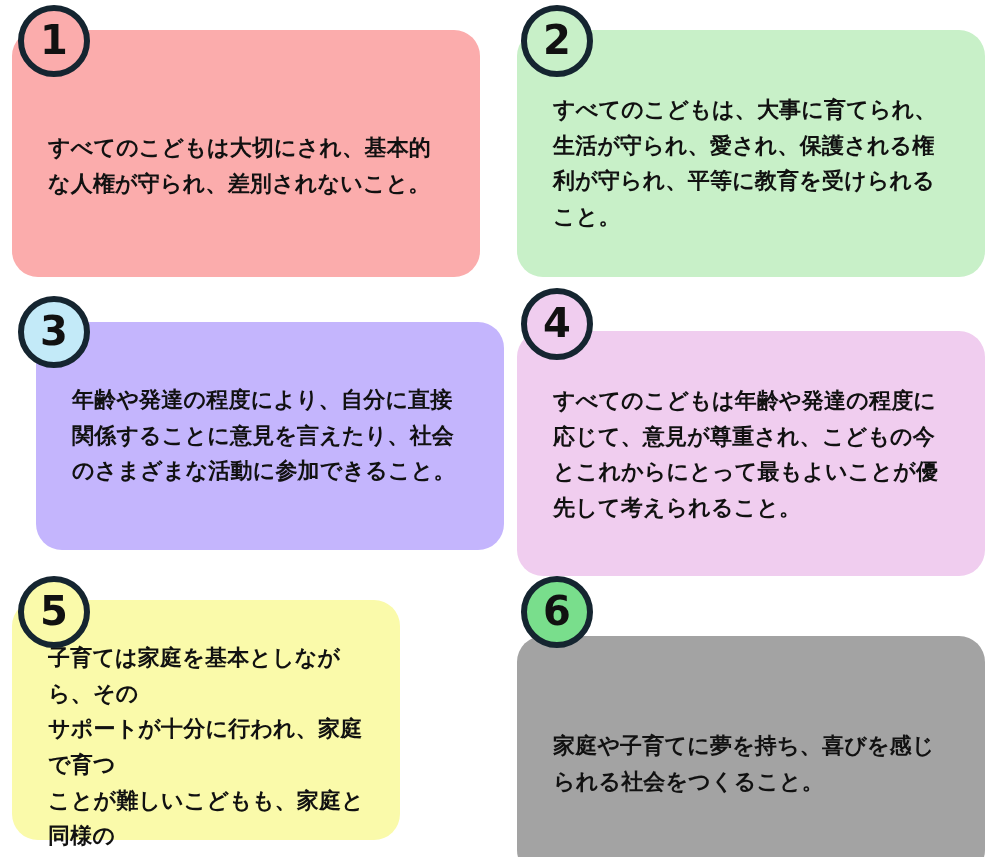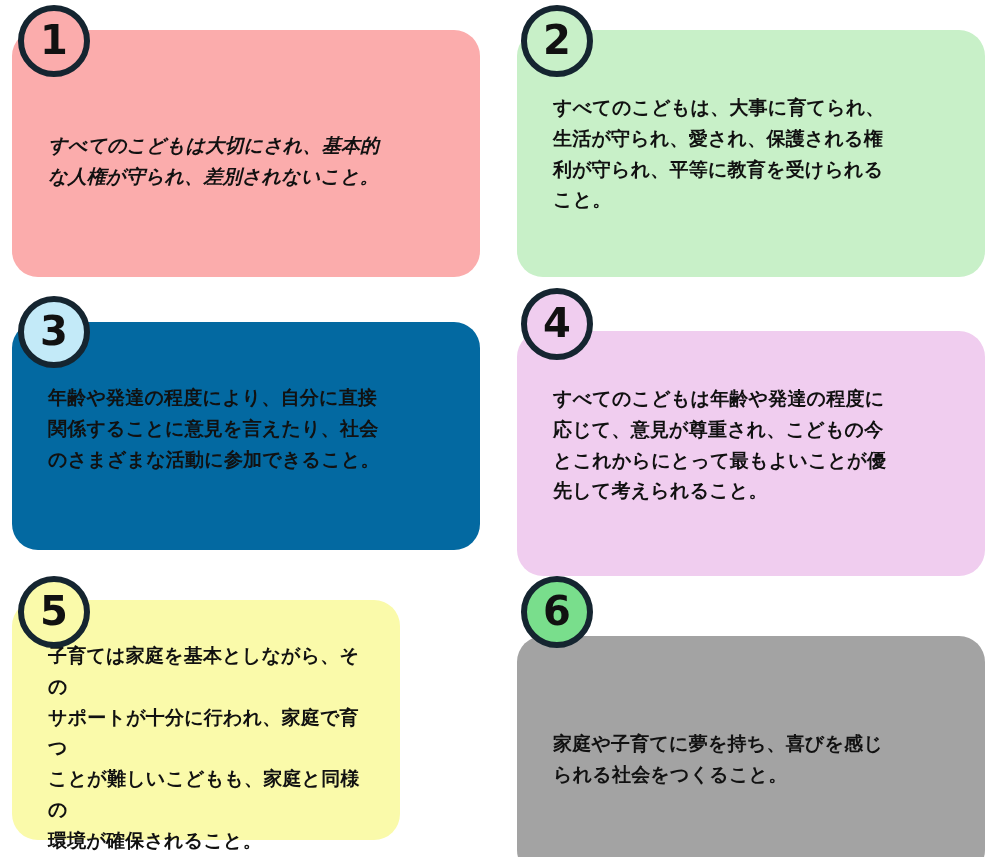--- a/index.html
+++ b/index.html
@@ -25,21 +25,21 @@
   .card {
     position: absolute;
     box-sizing: border-box;
     border-radius: 26px;
   }
 
   .card-text {
     position: absolute;
     left: 36px;
     right: 26px;
-    font-size: 19px;
+    font-size: 22px;
     font-weight: 700;
     line-height: 1.62;
     color: #111111;
     letter-spacing: 0.2px;
     white-space: pre-line;
     text-align: left;
   }
 
   
   .badge {
@@ -57,21 +57,21 @@
     color: #111111;
     line-height: 1;
     z-index: 5;
   }
   .badge .num {
     display: block;
     transform: translateY(-1px);
   }
 
   
-  .c1 { left: 12px;  top: 30px;  width: 468px; height: 247px; font-style: italic; }
+  .c1 { left: 12px;  top: 30px;  width: 468px; height: 247px; }
   .c2 { left: 517px; top: 30px;  width: 468px; height: 247px; }
   .c3 { left: 12px;  top: 322px; width: 468px; height: 228px; }
   .c4 { left: 517px; top: 331px; width: 468px; height: 245px; }
   .c5 { left: 12px;  top: 600px; width: 388px; height: 240px; }
   .c6 { left: 517px; top: 600px; width: 468px; height: 240px; }
 
   .b1 { left: 18px;  top: 5px;   }
   .b2 { left: 521px; top: 5px;   }
   .b3 { left: 18px;  top: 296px; }
   .b4 { left: 521px; top: 288px; }
@@ -101,21 +101,21 @@
   <div class="card c2" style="background: rgb(200, 240, 200);">
     <div class="card-text t2">すべてのこどもは、大事に育てられ、
 生活が守られ、愛され、保護される権
 利が守られ、平等に教育を受けられる
 こと。</div>
   </div>
   <div class="badge b2" style="background: rgb(200, 240, 200); border-color: rgb(21, 37, 48);">
     <span class="num">2</span>
   </div>
 
-  <div class="card c3" style="background: #0369a1;">
+  <div class="card c3" style="background: #c4b5fd; margin-left: 24px;">
     <div class="card-text t3">年齢や発達の程度により、自分に直接
 関係することに意見を言えたり、社会
 のさまざまな活動に参加できること。</div>
   </div>
   <div class="badge b3" style="background: rgb(195, 234, 248); border-color: rgb(21, 37, 48);">
     <span class="num">3</span>
   </div>
 
   <div class="card c4" style="background: rgb(240, 205, 239);">
     <div class="card-text t4">すべてのこどもは年齢や発達の程度に

